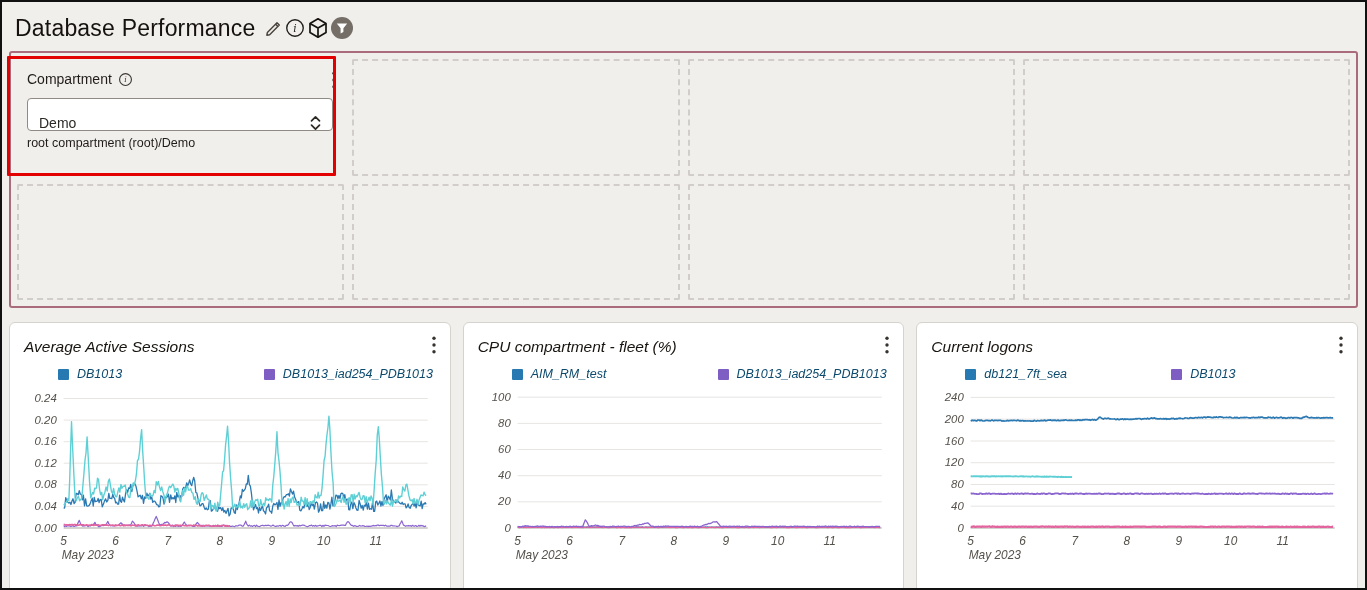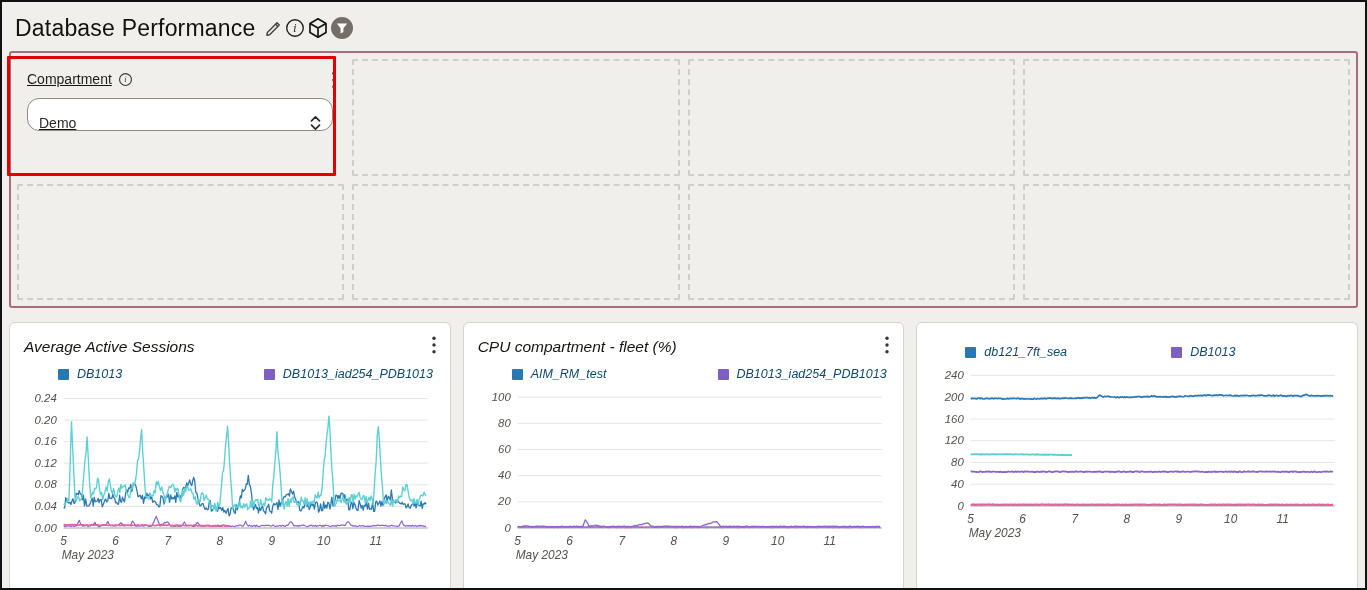--- a/index.html
+++ b/index.html
@@ -16,32 +16,32 @@
   .app-header h1 { font-size:23px; font-weight:400; color:#14110f; letter-spacing:.2px; margin-right:7px; }
   .icon-btn { background:none; border:none; cursor:pointer; display:flex; align-items:center; justify-content:center; padding:0; }
   
   .filter-panel {
     position:relative; margin:0 7px; height:257px;
     border:2px solid #aa6c7c; border-radius:3px;
     display:grid; grid-template-columns:repeat(4,1fr); grid-template-rows:1fr 1fr;
     gap:8px; padding:6px;
   }
   .slot { border:2px dashed #d0cdca; border-radius:2px; }
-  .slot.occupied { border-color:transparent;text-decoration:underline; }
+  .slot.occupied { border-color:transparent; }
   .highlight-box {
     position:absolute; left:-4px; top:3px; width:329px; height:120px;
     border:3px solid #e30000; border-radius:1px; pointer-events:none; z-index:5;
   }
   .compartment-widget { padding:8px 6px 0 8px; }
   .cw-head { display:flex; align-items:center; gap:6px; }
   .cw-label { font-size:14px; color:#201d1a; }
   .cw-head .spacer { flex:1; }
   .select-box {
     margin-top:9px; height:33px; background:#fff;
-    border:1px solid #8f8a84; border-radius:12px;
+    border:1px solid #8f8a84; border-radius:4px;
     display:flex; align-items:center; justify-content:space-between;
     padding:16px 10px 0 11px; cursor:pointer; width:99%;
   }
   .select-box .value { font-size:14px; color:#2c2925; }
   .cw-help { margin-top:5px; font-size:12.5px; color:#1f1c19; }
   
   .charts-row { display:flex; gap:12px; margin:14px 7px 0; }
   .chart-card {
     flex:1; background:#fff; border:1px solid #d6d2ce; border-radius:6px;
     padding:11px 14px 4px; height:295px; overflow:hidden;font-style:italic;
@@ -106,20 +106,21 @@
             </svg>
         </button>
       </div>
       <div class="select-box">
         <span class="value">Demo</span>
         <svg width="13" height="18" viewBox="0 0 12 18" fill="none" stroke="#2e2a26" stroke-width="1.7" stroke-linecap="round" stroke-linejoin="round">
             <polyline points="2,6.8 6,2.8 10,6.8"></polyline>
             <polyline points="2,11.2 6,15.2 10,11.2"></polyline>
           </svg>
       </div>
+      <div class="cw-help">root compartment (root)/Demo</div>
     </div>
   </div>
   <div class="slot"></div>
   <div class="slot"></div>
   <div class="slot"></div>
   <div class="slot"></div>
   <div class="slot"></div>
   <div class="slot"></div>
   <div class="slot"></div>
   <div class="highlight-box"></div>
@@ -220,20 +221,30 @@
         <text x="302.1" y="161" text-anchor="middle" class="xaxis-text">10</text>
         <text x="354.6" y="161" text-anchor="middle" class="xaxis-text">11</text>
         <text x="38" y="175" text-anchor="start" class="xaxis-text">May 2023</text>
         <path d="M40.0 142.9 L41.0 143.2 L42.1 143.2 L43.1 143.1 L44.2 142.8 L45.2 143.0 L46.3 143.1 L47.3 143.2 L48.4 142.9 L49.4 143.3 L50.5 142.9 L51.5 143.3 L52.6 143.1 L53.6 142.9 L54.7 143.0 L55.7 143.3 L56.8 143.0 L57.8 143.2 L58.8 142.8 L59.9 143.4 L60.9 142.8 L62.0 143.4 L63.0 143.3 L64.1 143.3 L65.1 143.4 L66.2 142.8 L67.2 143.1 L68.3 143.0 L69.3 142.8 L70.4 143.3 L71.4 143.1 L72.5 143.2 L73.5 143.4 L74.6 143.1 L75.6 143.3 L76.6 143.4 L77.7 142.8 L78.7 142.9 L79.8 143.4 L80.8 142.8 L81.9 143.4 L82.9 142.8 L84.0 143.1 L85.0 143.3 L86.1 143.0 L87.1 143.4 L88.2 142.9 L89.2 142.8 L90.3 142.9 L91.3 143.1 L92.4 142.8 L93.4 143.4 L94.4 142.9 L95.5 142.8 L96.5 142.9 L97.6 143.0 L98.6 143.1 L99.7 143.4 L100.7 142.9 L101.8 142.9 L102.8 143.1 L103.9 143.2 L104.9 142.8 L106.0 142.8 L107.0 143.1 L108.1 143.2 L109.1 143.4 L110.2 142.8 L111.2 143.2 L112.2 143.1 L113.3 142.9 L114.3 142.8 L115.4 142.8 L116.4 143.1 L117.5 143.3 L118.5 143.0 L119.6 143.0 L120.6 142.9 L121.7 142.8 L122.7 143.3 L123.8 143.2 L124.8 143.2 L125.9 143.1 L126.9 143.4 L128.0 143.2 L129.0 142.9 L130.0 143.3 L131.1 142.9 L132.1 143.2 L133.2 143.1 L134.2 143.2 L135.3 142.9 L136.3 143.1 L137.4 142.8 L138.4 143.2 L139.5 143.4 L140.5 142.9 L141.6 143.4 L142.6 142.9 L143.7 142.9 L144.7 143.0 L145.8 143.2 L146.8 143.2 L147.8 143.0 L148.9 143.3 L149.9 143.3 L151.0 142.9 L152.0 142.8 L153.1 143.0 L154.1 143.3 L155.2 143.0 L156.2 142.8 L157.3 143.4 L158.3 143.0 L159.4 143.1 L160.4 142.9 L161.5 142.9 L162.5 143.1 L163.6 143.1 L164.6 143.4 L165.6 142.8 L166.7 143.1 L167.7 143.3 L168.8 143.0 L169.8 143.1 L170.9 143.0 L171.9 143.1 L173.0 143.2 L174.0 143.3 L175.1 142.8 L176.1 143.0 L177.2 143.1 L178.2 143.3 L179.3 143.3 L180.3 143.2 L181.4 142.9 L182.4 143.3 L183.4 142.8 L184.5 143.3 L185.5 142.9 L186.6 143.2 L187.6 143.2 L188.7 142.9 L189.7 142.8 L190.8 143.2 L191.8 143.1 L192.9 142.9 L193.9 142.8 L195.0 143.2 L196.0 143.1 L197.1 142.8 L198.1 142.8 L199.2 143.1 L200.2 142.9 L201.2 143.3 L202.3 143.2 L203.3 143.2 L204.4 143.3 L205.4 143.2 L206.5 142.8 L207.5 143.2 L208.6 143.2 L209.6 142.8 L210.7 143.3 L211.7 143.3 L212.8 143.4 L213.8 143.0 L214.9 143.0 L215.9 143.0 L217.0 142.9 L218.0 143.2 L219.0 142.9 L220.1 143.4 L221.1 143.0 L222.2 143.0 L223.2 142.9 L224.3 143.3 L225.3 143.1 L226.4 143.3 L227.4 143.2 L228.5 143.2 L229.5 142.8 L230.6 143.0 L231.6 142.9 L232.7 143.4 L233.7 143.0 L234.8 143.4 L235.8 142.8 L236.8 143.4 L237.9 143.2 L238.9 143.3 L240.0 142.8 L241.0 143.3 L242.1 143.0 L243.1 143.1 L244.2 143.1 L245.2 143.4 L246.3 143.2 L247.3 143.1 L248.4 142.8 L249.4 143.3 L250.5 143.0 L251.5 143.0 L252.6 143.3 L253.6 143.4 L254.6 143.1 L255.7 142.9 L256.7 143.1 L257.8 143.0 L258.8 143.0 L259.9 143.1 L260.9 143.0 L262.0 143.3 L263.0 143.1 L264.1 143.3 L265.1 143.0 L266.2 143.4 L267.2 143.0 L268.3 142.9 L269.3 143.3 L270.4 143.3 L271.4 143.2 L272.4 142.8 L273.5 143.2 L274.5 143.1 L275.6 143.1 L276.6 143.0 L277.7 143.1 L278.7 143.4 L279.8 143.0 L280.8 143.0 L281.9 143.2 L282.9 143.1 L284.0 143.0 L285.0 142.9 L286.1 143.4 L287.1 142.8 L288.2 142.8 L289.2 143.3 L290.2 143.2 L291.3 143.1 L292.3 143.4 L293.4 143.1 L294.4 142.8 L295.5 143.3 L296.5 143.3 L297.6 143.4 L298.6 143.4 L299.7 143.0 L300.7 143.1 L301.8 143.1 L302.8 142.9 L303.9 143.3 L304.9 143.1 L306.0 142.9 L307.0 142.9 L308.0 143.3 L309.1 143.0 L310.1 143.0 L311.2 143.4 L312.2 143.1 L313.3 143.2 L314.3 142.8 L315.4 143.2 L316.4 143.3 L317.5 142.8 L318.5 142.9 L319.6 143.1 L320.6 142.9 L321.7 143.2 L322.7 143.4 L323.8 142.9 L324.8 143.1 L325.8 142.9 L326.9 142.8 L327.9 143.3 L329.0 142.9 L330.0 142.9 L331.1 143.1 L332.1 143.2 L333.2 143.2 L334.2 143.1 L335.3 143.0 L336.3 143.2 L337.4 143.3 L338.4 143.3 L339.5 143.1 L340.5 143.2 L341.6 143.0 L342.6 143.4 L343.7 143.4 L344.7 143.2 L345.7 142.8 L346.8 142.9 L347.8 142.8 L348.9 143.3 L349.9 143.4 L351.0 143.3 L352.0 142.9 L353.1 143.2 L354.1 143.2 L355.2 143.0 L356.2 143.3 L357.3 143.0 L358.3 143.1 L359.4 143.1 L360.4 143.2 L361.5 143.0 L362.5 143.2 L363.5 142.9 L364.6 142.9 L365.6 143.1 L366.7 143.4 L367.7 143.3 L368.8 142.9 L369.8 143.2 L370.9 143.1 L371.9 143.3 L373.0 142.9 L374.0 143.4 L375.1 142.9 L376.1 143.2 L377.2 142.9 L378.2 143.2 L379.3 142.9 L380.3 143.3 L381.3 143.3 L382.4 143.1 L383.4 143.0 L384.5 143.2 L385.5 143.1 L386.6 142.9 L387.6 143.1 L388.7 143.0 L389.7 143.0 L390.8 143.3 L391.8 142.8 L392.9 143.3 L393.9 143.0 L395.0 142.8 L396.0 143.0 L397.1 143.2 L398.1 142.9 L399.1 142.8 L400.2 143.2 L401.2 143.0 L402.3 143.2 L403.3 143.2 L404.4 143.4 L405.4 143.1" fill="none" stroke="#2b79b3" stroke-width="1.2" stroke-linejoin="round"></path>
         <path d="M40.0 143.5 L41.0 143.2 L42.1 143.5 L43.1 143.2 L44.2 143.2 L45.2 143.2 L46.3 143.5 L47.3 143.1 L48.4 143.5 L49.4 143.3 L50.5 143.2 L51.5 143.3 L52.6 143.5 L53.6 143.1 L54.7 143.5 L55.7 143.2 L56.8 143.3 L57.8 143.4 L58.8 143.3 L59.9 143.1 L60.9 143.2 L62.0 143.4 L63.0 143.2 L64.1 143.5 L65.1 143.3 L66.2 143.4 L67.2 143.6 L68.3 143.1 L69.3 143.5 L70.4 143.3 L71.4 143.3 L72.5 143.6 L73.5 143.2 L74.6 143.2 L75.6 143.5 L76.6 143.6 L77.7 143.4 L78.7 143.4 L79.8 143.3 L80.8 143.5 L81.9 143.3 L82.9 143.1 L84.0 143.3 L85.0 143.5 L86.1 143.3 L87.1 143.4 L88.2 143.3 L89.2 143.2 L90.3 143.3 L91.3 143.3 L92.4 143.3 L93.4 143.3 L94.4 143.3 L95.5 143.5 L96.5 143.1 L97.6 143.3 L98.6 143.3 L99.7 143.3 L100.7 143.3 L101.8 143.1 L102.8 143.1 L103.9 143.6 L104.9 143.2 L106.0 143.6 L107.0 143.3 L108.1 143.3 L109.1 143.1 L110.2 143.2 L111.2 143.1 L112.2 143.2 L113.3 143.5 L114.3 143.2 L115.4 143.1 L116.4 143.5 L117.5 143.1 L118.5 143.2 L119.6 143.2 L120.6 143.4 L121.7 143.2 L122.7 143.4 L123.8 143.2 L124.8 143.2 L125.9 143.6 L126.9 143.3 L128.0 143.3 L129.0 143.4 L130.0 143.3 L131.1 143.5 L132.1 143.4 L133.2 143.5 L134.2 143.2 L135.3 143.2 L136.3 143.3 L137.4 143.1 L138.4 143.2 L139.5 143.6 L140.5 143.5 L141.6 143.3 L142.6 143.2 L143.7 143.5 L144.7 143.5 L145.8 143.1 L146.8 143.3 L147.8 143.6 L148.9 143.4 L149.9 143.6 L151.0 143.5 L152.0 143.5 L153.1 143.5 L154.1 143.5 L155.2 143.5 L156.2 143.2 L157.3 143.5 L158.3 143.2 L159.4 143.2 L160.4 143.2 L161.5 143.4 L162.5 143.1 L163.6 143.3 L164.6 143.1 L165.6 143.2 L166.7 143.4 L167.7 143.5 L168.8 143.1 L169.8 143.1 L170.9 143.6 L171.9 143.4 L173.0 143.4 L174.0 143.1 L175.1 143.4 L176.1 143.4 L177.2 143.2 L178.2 143.2 L179.3 143.3 L180.3 143.2 L181.4 143.6 L182.4 143.6 L183.4 143.1 L184.5 143.1 L185.5 143.1 L186.6 143.2 L187.6 143.1 L188.7 143.2 L189.7 143.2 L190.8 143.4 L191.8 143.4 L192.9 143.2 L193.9 143.5 L195.0 143.4 L196.0 143.3 L197.1 143.3 L198.1 143.1 L199.2 143.6 L200.2 143.3 L201.2 143.5 L202.3 143.2 L203.3 143.4 L204.4 143.3 L205.4 143.3 L206.5 143.5 L207.5 143.5 L208.6 143.3 L209.6 143.4 L210.7 143.1 L211.7 143.6 L212.8 143.3 L213.8 143.2 L214.9 143.6 L215.9 143.5 L217.0 143.5 L218.0 143.3 L219.0 143.1 L220.1 143.4 L221.1 143.5 L222.2 143.4 L223.2 143.5 L224.3 143.2 L225.3 143.1 L226.4 143.4 L227.4 143.1 L228.5 143.3 L229.5 143.5 L230.6 143.6 L231.6 143.5 L232.7 143.3 L233.7 143.2 L234.8 143.3 L235.8 143.4 L236.8 143.3 L237.9 143.2 L238.9 143.6 L240.0 143.4 L241.0 143.1 L242.1 143.2 L243.1 143.5 L244.2 143.2 L245.2 143.6 L246.3 143.3 L247.3 143.5 L248.4 143.3 L249.4 143.4 L250.5 143.2 L251.5 143.4 L252.6 143.3 L253.6 143.1 L254.6 143.2 L255.7 143.4 L256.7 143.5 L257.8 143.1 L258.8 143.2 L259.9 143.1 L260.9 143.6 L262.0 143.5 L263.0 143.3 L264.1 143.5 L265.1 143.1 L266.2 143.2 L267.2 143.2 L268.3 143.6 L269.3 143.1 L270.4 143.2 L271.4 143.1 L272.4 143.5 L273.5 143.6 L274.5 143.4 L275.6 143.3 L276.6 143.2 L277.7 143.5 L278.7 143.1 L279.8 143.4 L280.8 143.3 L281.9 143.3 L282.9 143.2 L284.0 143.6 L285.0 143.2 L286.1 143.3 L287.1 143.4 L288.2 143.4 L289.2 143.2 L290.2 143.2 L291.3 143.2 L292.3 143.1 L293.4 143.2 L294.4 143.5 L295.5 143.4 L296.5 143.6 L297.6 143.4 L298.6 143.3 L299.7 143.2 L300.7 143.6 L301.8 143.2 L302.8 143.4 L303.9 143.3 L304.9 143.1 L306.0 143.1 L307.0 143.1 L308.0 143.4 L309.1 143.2 L310.1 143.4 L311.2 143.5 L312.2 143.6 L313.3 143.3 L314.3 143.5 L315.4 143.2 L316.4 143.1 L317.5 143.3 L318.5 143.2 L319.6 143.3 L320.6 143.5 L321.7 143.5 L322.7 143.3 L323.8 143.4 L324.8 143.4 L325.8 143.1 L326.9 143.5 L327.9 143.4 L329.0 143.4 L330.0 143.4 L331.1 143.5 L332.1 143.6 L333.2 143.2 L334.2 143.3 L335.3 143.3 L336.3 143.3 L337.4 143.3 L338.4 143.2 L339.5 143.3 L340.5 143.5 L341.6 143.4 L342.6 143.5 L343.7 143.4 L344.7 143.3 L345.7 143.2 L346.8 143.3 L347.8 143.2 L348.9 143.1 L349.9 143.4 L351.0 143.2 L352.0 143.5 L353.1 143.5 L354.1 143.2 L355.2 143.2 L356.2 143.4 L357.3 143.5 L358.3 143.6 L359.4 143.2 L360.4 143.2 L361.5 143.3 L362.5 143.6 L363.5 143.3 L364.6 143.5 L365.6 143.4 L366.7 143.3 L367.7 143.4 L368.8 143.1 L369.8 143.5 L370.9 143.4 L371.9 143.6 L373.0 143.5 L374.0 143.3 L375.1 143.5 L376.1 143.5 L377.2 143.1 L378.2 143.3 L379.3 143.2 L380.3 143.3 L381.3 143.2 L382.4 143.4 L383.4 143.4 L384.5 143.4 L385.5 143.5 L386.6 143.6 L387.6 143.1 L388.7 143.5 L389.7 143.4 L390.8 143.2 L391.8 143.3 L392.9 143.4 L393.9 143.4 L395.0 143.1 L396.0 143.4 L397.1 143.2 L398.1 143.4 L399.1 143.3 L400.2 143.5 L401.2 143.4 L402.3 143.3 L403.3 143.4 L404.4 143.5 L405.4 143.3" fill="none" stroke="#e2639d" stroke-width="1.3" stroke-linejoin="round"></path>
         <path d="M40.0 142.4 L41.0 142.7 L42.1 142.7 L43.1 142.8 L44.2 142.6 L45.2 142.2 L46.3 142.5 L47.3 141.7 L48.4 141.9 L49.4 141.8 L50.4 141.9 L51.3 142.4 L52.2 142.3 L53.1 142.4 L54.1 142.6 L55.1 142.4 L56.1 142.6 L57.1 142.5 L58.1 142.3 L59.2 142.1 L60.2 142.0 L61.2 142.4 L62.2 142.4 L63.2 142.1 L64.2 142.4 L65.2 142.0 L66.2 142.1 L67.3 142.4 L68.3 142.4 L69.4 142.9 L70.4 142.6 L71.5 142.7 L72.5 142.5 L73.5 143.0 L74.6 142.4 L75.6 142.7 L76.6 142.8 L77.7 142.6 L78.7 143.0 L79.7 142.5 L80.8 142.8 L81.8 142.6 L82.8 142.9 L83.8 142.2 L84.9 142.3 L85.9 142.3 L86.9 142.7 L88.0 142.8 L89.0 142.4 L90.0 142.6 L91.1 142.9 L92.1 142.3 L93.1 142.2 L94.2 142.9 L95.2 142.5 L96.2 142.2 L97.3 142.3 L98.3 142.4 L99.3 142.1 L100.4 142.6 L101.4 142.3 L102.4 142.6 L103.5 142.5 L104.5 142.3 L105.5 142.8 L106.8 139.3 L108.2 135.8 L109.2 137.2 L110.3 138.8 L111.3 141.1 L112.4 142.5 L113.4 142.1 L114.4 141.7 L115.5 141.8 L116.5 141.8 L117.6 141.3 L118.6 141.0 L119.7 141.7 L120.7 141.4 L121.8 141.8 L122.8 142.6 L123.9 142.2 L124.9 142.6 L126.0 142.2 L127.0 142.2 L128.1 142.6 L129.1 142.8 L130.2 142.8 L131.2 142.9 L132.3 142.8 L133.3 142.3 L134.4 142.8 L135.4 142.2 L136.5 142.1 L137.5 142.3 L138.6 142.6 L139.6 142.5 L140.7 142.3 L141.7 142.1 L142.8 142.7 L143.8 142.4 L144.9 142.3 L145.9 142.4 L147.0 142.2 L148.0 142.2 L149.1 142.3 L150.1 142.8 L151.1 142.4 L152.2 142.3 L153.2 142.8 L154.3 142.7 L155.3 142.4 L156.4 142.4 L157.4 141.7 L158.5 141.5 L159.5 142.0 L160.6 141.1 L161.6 141.2 L162.7 140.5 L163.7 140.6 L164.8 140.7 L165.8 140.0 L166.9 140.2 L167.9 139.3 L169.0 139.3 L170.0 139.1 L171.1 138.9 L172.1 139.6 L173.2 140.8 L174.2 141.8 L175.3 142.2 L176.3 142.2 L177.4 142.7 L178.4 142.8 L179.5 142.3 L180.5 142.8 L181.6 142.2 L182.6 142.6 L183.7 142.5 L184.7 142.3 L185.8 142.7 L186.8 142.1 L187.8 142.4 L188.9 142.0 L189.9 142.1 L191.0 142.1 L192.0 142.0 L193.1 142.4 L194.1 142.4 L195.2 142.3 L196.2 142.3 L197.3 142.4 L198.3 142.5 L199.4 142.4 L200.4 142.4 L201.5 142.4 L202.5 142.3 L203.6 142.8 L204.6 142.3 L205.7 142.2 L206.7 142.5 L207.8 142.8 L208.8 142.7 L209.9 142.4 L210.9 142.6 L212.0 142.7 L213.0 142.5 L214.1 142.2 L215.1 142.5 L216.2 142.4 L217.2 142.6 L218.3 142.2 L219.3 142.7 L220.4 142.6 L221.4 142.2 L222.5 142.8 L223.5 142.8 L224.5 142.4 L225.6 142.1 L226.6 141.5 L227.7 141.0 L228.7 140.9 L229.8 140.3 L230.8 140.5 L231.9 139.7 L232.9 139.5 L234.0 139.6 L235.0 139.2 L236.1 138.5 L237.1 137.9 L238.2 137.9 L239.2 138.0 L240.3 137.6 L241.3 138.3 L242.4 139.8 L243.4 140.9 L244.5 142.3 L245.5 142.3 L246.6 142.5 L247.6 142.2 L248.7 142.3 L249.7 142.3 L250.8 142.2 L251.8 142.9 L252.9 142.2 L253.9 142.1 L255.0 142.5 L256.0 142.3 L257.1 142.4 L258.1 142.2 L259.2 142.7 L260.2 142.3 L261.2 142.2 L262.3 142.3 L263.3 142.2 L264.4 142.7 L265.4 142.7 L266.5 142.4 L267.5 142.7 L268.6 142.6 L269.6 142.2 L270.7 142.2 L271.7 142.1 L272.8 142.5 L273.8 142.6 L274.9 142.8 L275.9 142.2 L277.0 142.4 L278.0 142.5 L279.1 142.2 L280.1 142.3 L281.2 142.4 L282.2 142.5 L283.3 142.3 L284.3 142.4 L285.4 142.9 L286.4 142.3 L287.5 142.4 L288.5 142.7 L289.6 142.6 L290.6 142.7 L291.7 142.7 L292.7 142.7 L293.8 142.5 L294.8 142.6 L295.9 142.3 L296.9 142.2 L297.9 142.7 L299.0 142.3 L300.0 142.5 L301.1 142.1 L302.1 142.8 L303.2 142.8 L304.2 142.1 L305.3 142.1 L306.3 142.7 L307.4 142.2 L308.4 142.7 L309.5 142.2 L310.5 142.6 L311.6 142.6 L312.6 142.7 L313.7 142.6 L314.7 142.3 L315.8 142.2 L316.8 142.8 L317.9 142.5 L318.9 142.2 L320.0 142.2 L321.0 142.4 L322.1 142.1 L323.1 142.5 L324.2 142.5 L325.2 142.4 L326.3 142.3 L327.3 142.4 L328.4 142.2 L329.4 142.4 L330.5 142.6 L331.5 142.9 L332.6 142.2 L333.6 142.8 L334.6 142.3 L335.7 142.6 L336.7 142.6 L337.8 142.6 L338.8 142.6 L339.9 142.8 L340.9 142.8 L342.0 142.2 L343.0 142.6 L344.1 142.1 L345.1 142.7 L346.2 142.4 L347.2 142.5 L348.3 142.4 L349.3 142.3 L350.4 142.0 L351.4 142.3 L352.5 142.8 L353.5 142.1 L354.6 142.5 L355.6 142.2 L356.7 142.6 L357.7 142.2 L358.8 142.5 L359.8 142.4 L360.9 142.1 L361.9 142.3 L363.0 142.5 L364.0 142.6 L365.1 142.6 L366.1 142.4 L367.2 142.7 L368.2 142.4 L369.3 142.2 L370.3 142.9 L371.3 142.2 L372.4 142.8 L373.4 142.6 L374.5 142.2 L375.5 142.2 L376.6 142.7 L377.6 142.9 L378.7 142.5 L379.7 142.2 L380.8 142.9 L381.8 142.4 L382.9 142.2 L383.9 142.3 L385.0 142.8 L386.0 142.4 L387.0 142.7 L388.1 142.1 L389.1 142.6 L390.1 142.7 L391.1 142.7 L392.2 142.7 L393.2 142.8 L394.2 142.6 L395.2 142.9 L396.2 142.7 L397.3 142.5 L398.3 142.6 L399.3 143.0 L400.3 142.5 L401.3 142.4 L402.4 142.4 L403.4 142.4 L404.4 142.4 L405.4 142.7" fill="none" stroke="#8a64cf" stroke-width="1.3" stroke-linejoin="round"></path>
       </svg>
   </article>
 
   <article class="chart-card">
+    <div class="cc-head">
+      <h2 class="cc-title">Current logons</h2>
+      <button class="icon-btn kebab" title="Menu">
+        <svg width="4" height="18" viewBox="0 0 4 18">
+            <circle cx="2" cy="2.3" r="1.7" fill="#37332f"></circle>
+            <circle cx="2" cy="9" r="1.7" fill="#37332f"></circle>
+            <circle cx="2" cy="15.7" r="1.7" fill="#37332f"></circle>
+          </svg>
+      </button>
+    </div>
     <div class="legend-row">
       <span class="legend-item">
         <span class="sq" style="background: rgb(39, 121, 178);"></span>
         <span class="lbl">db121_7ft_sea</span>
       </span>
       <span class="legend-item">
         <span class="sq" style="background: rgb(127, 94, 196);"></span>
         <span class="lbl">DB1013</span>
       </span>
     </div>

